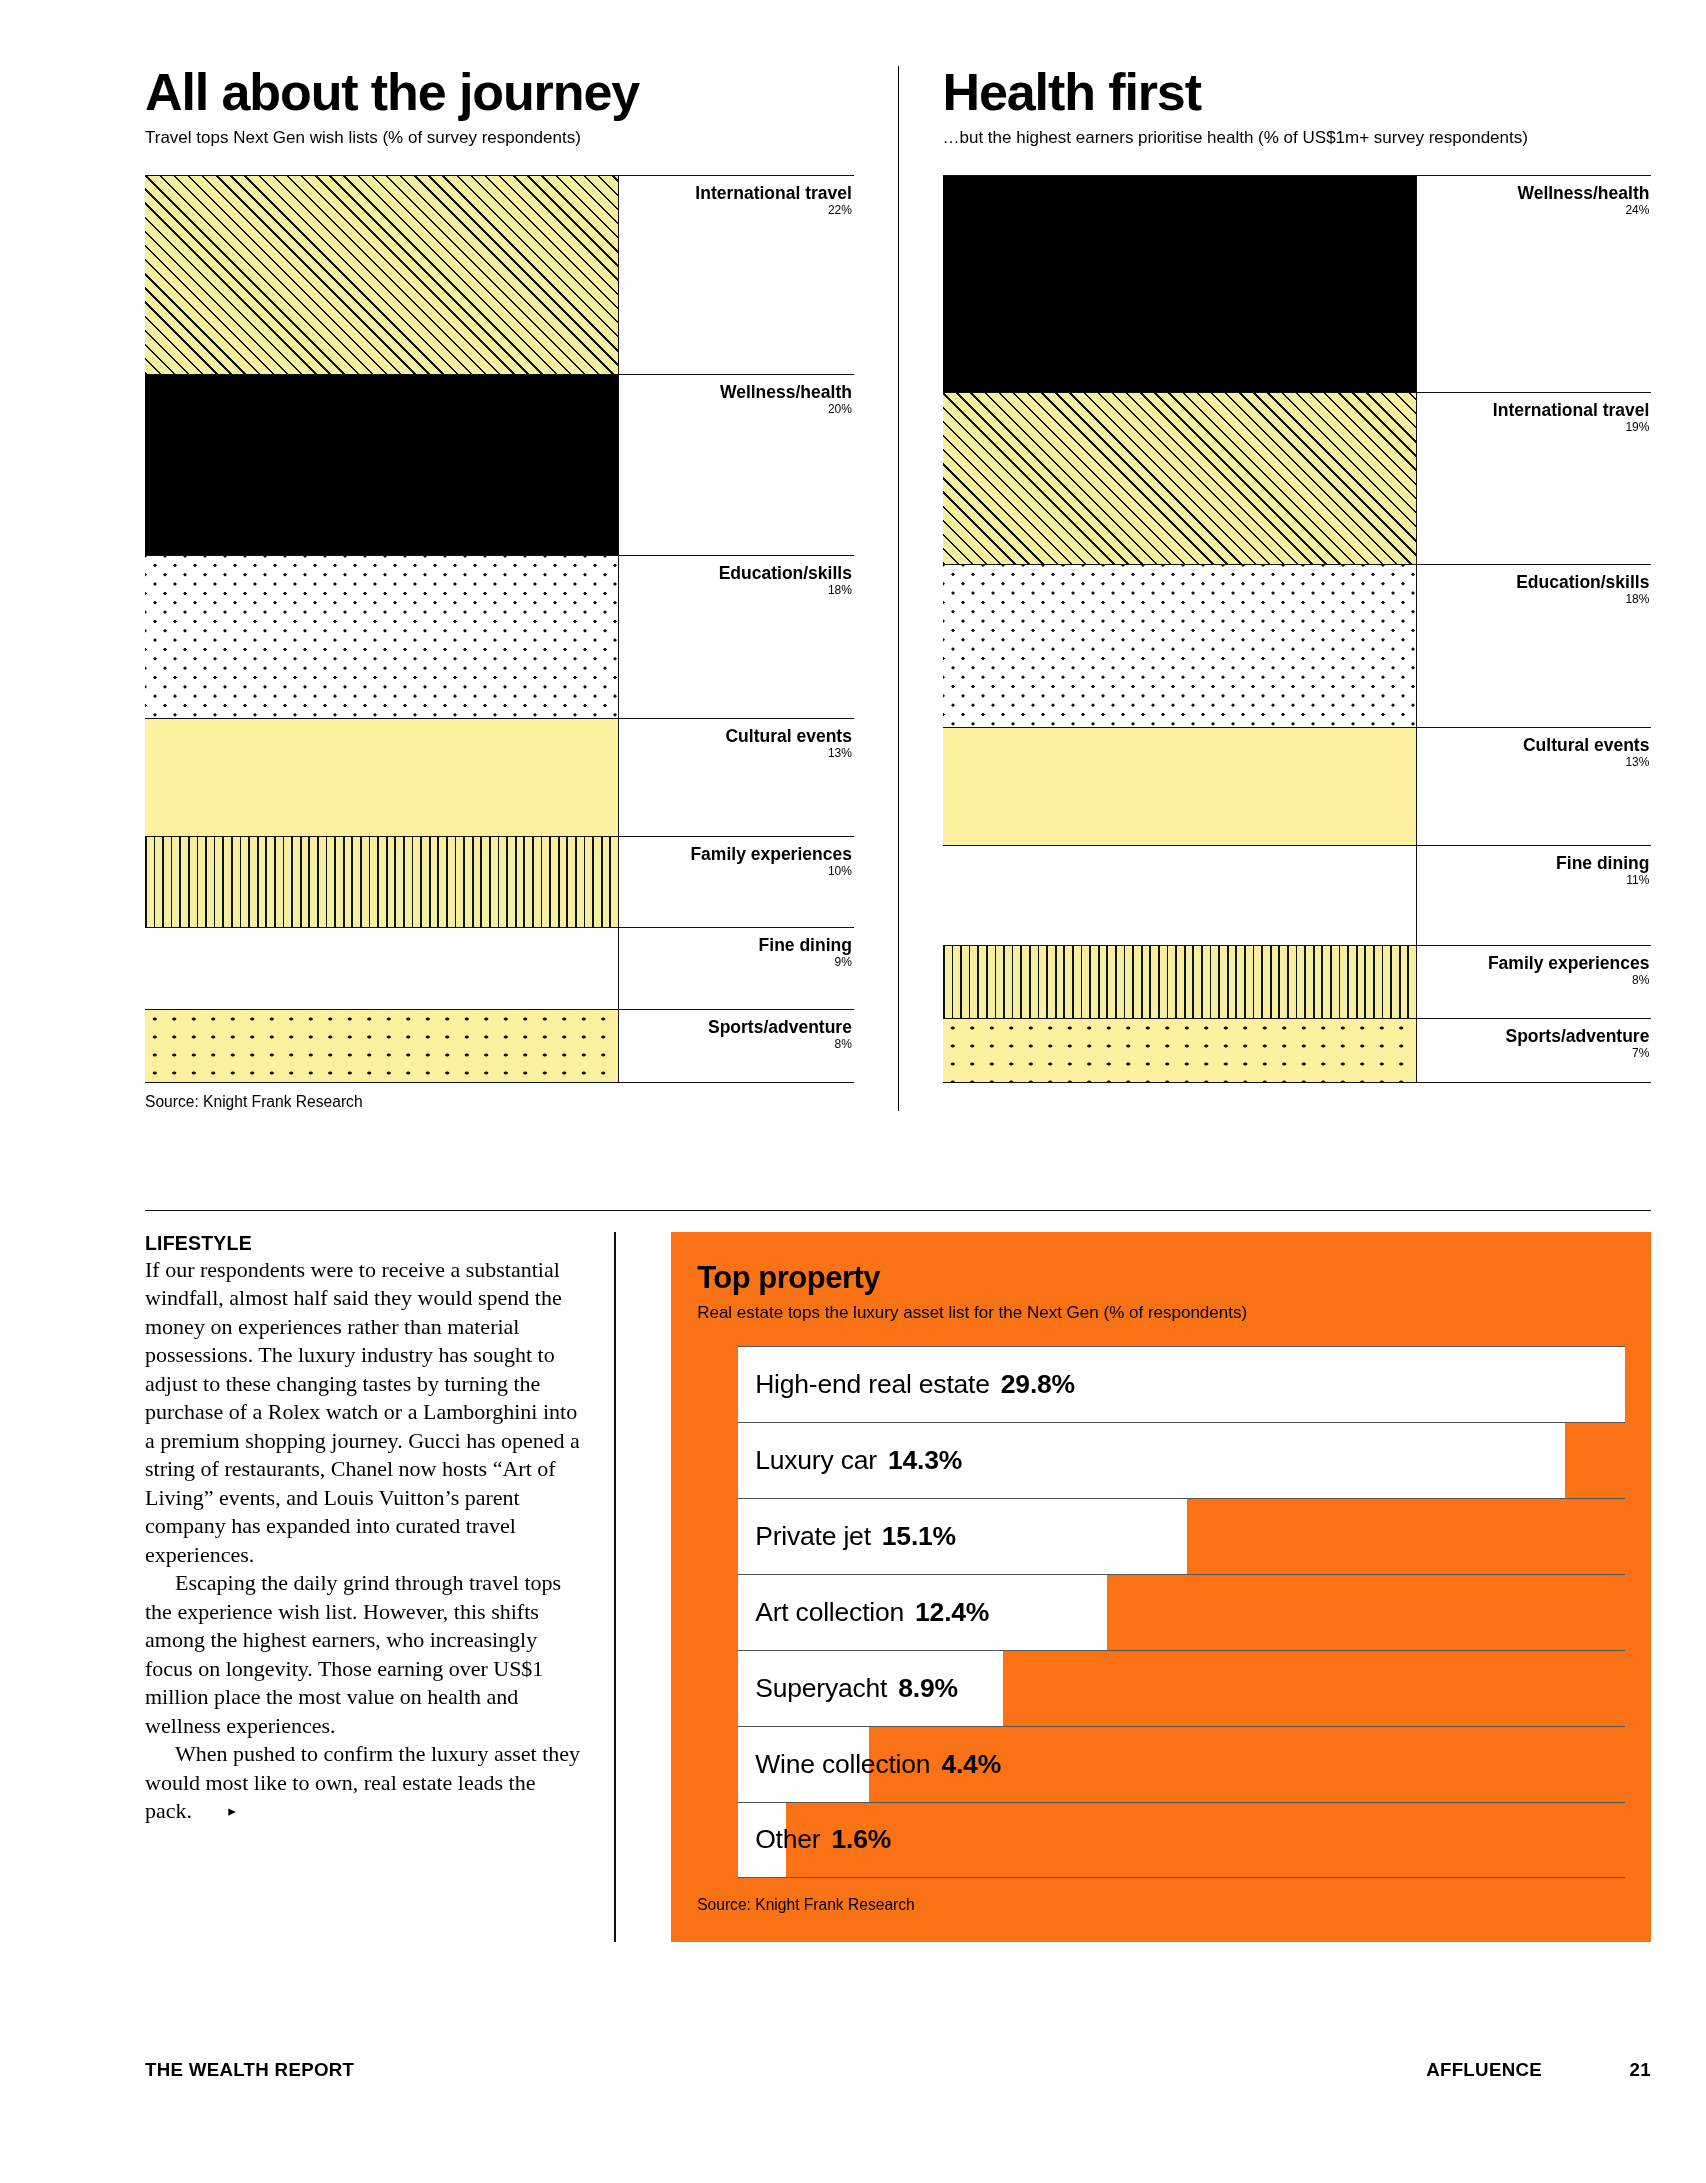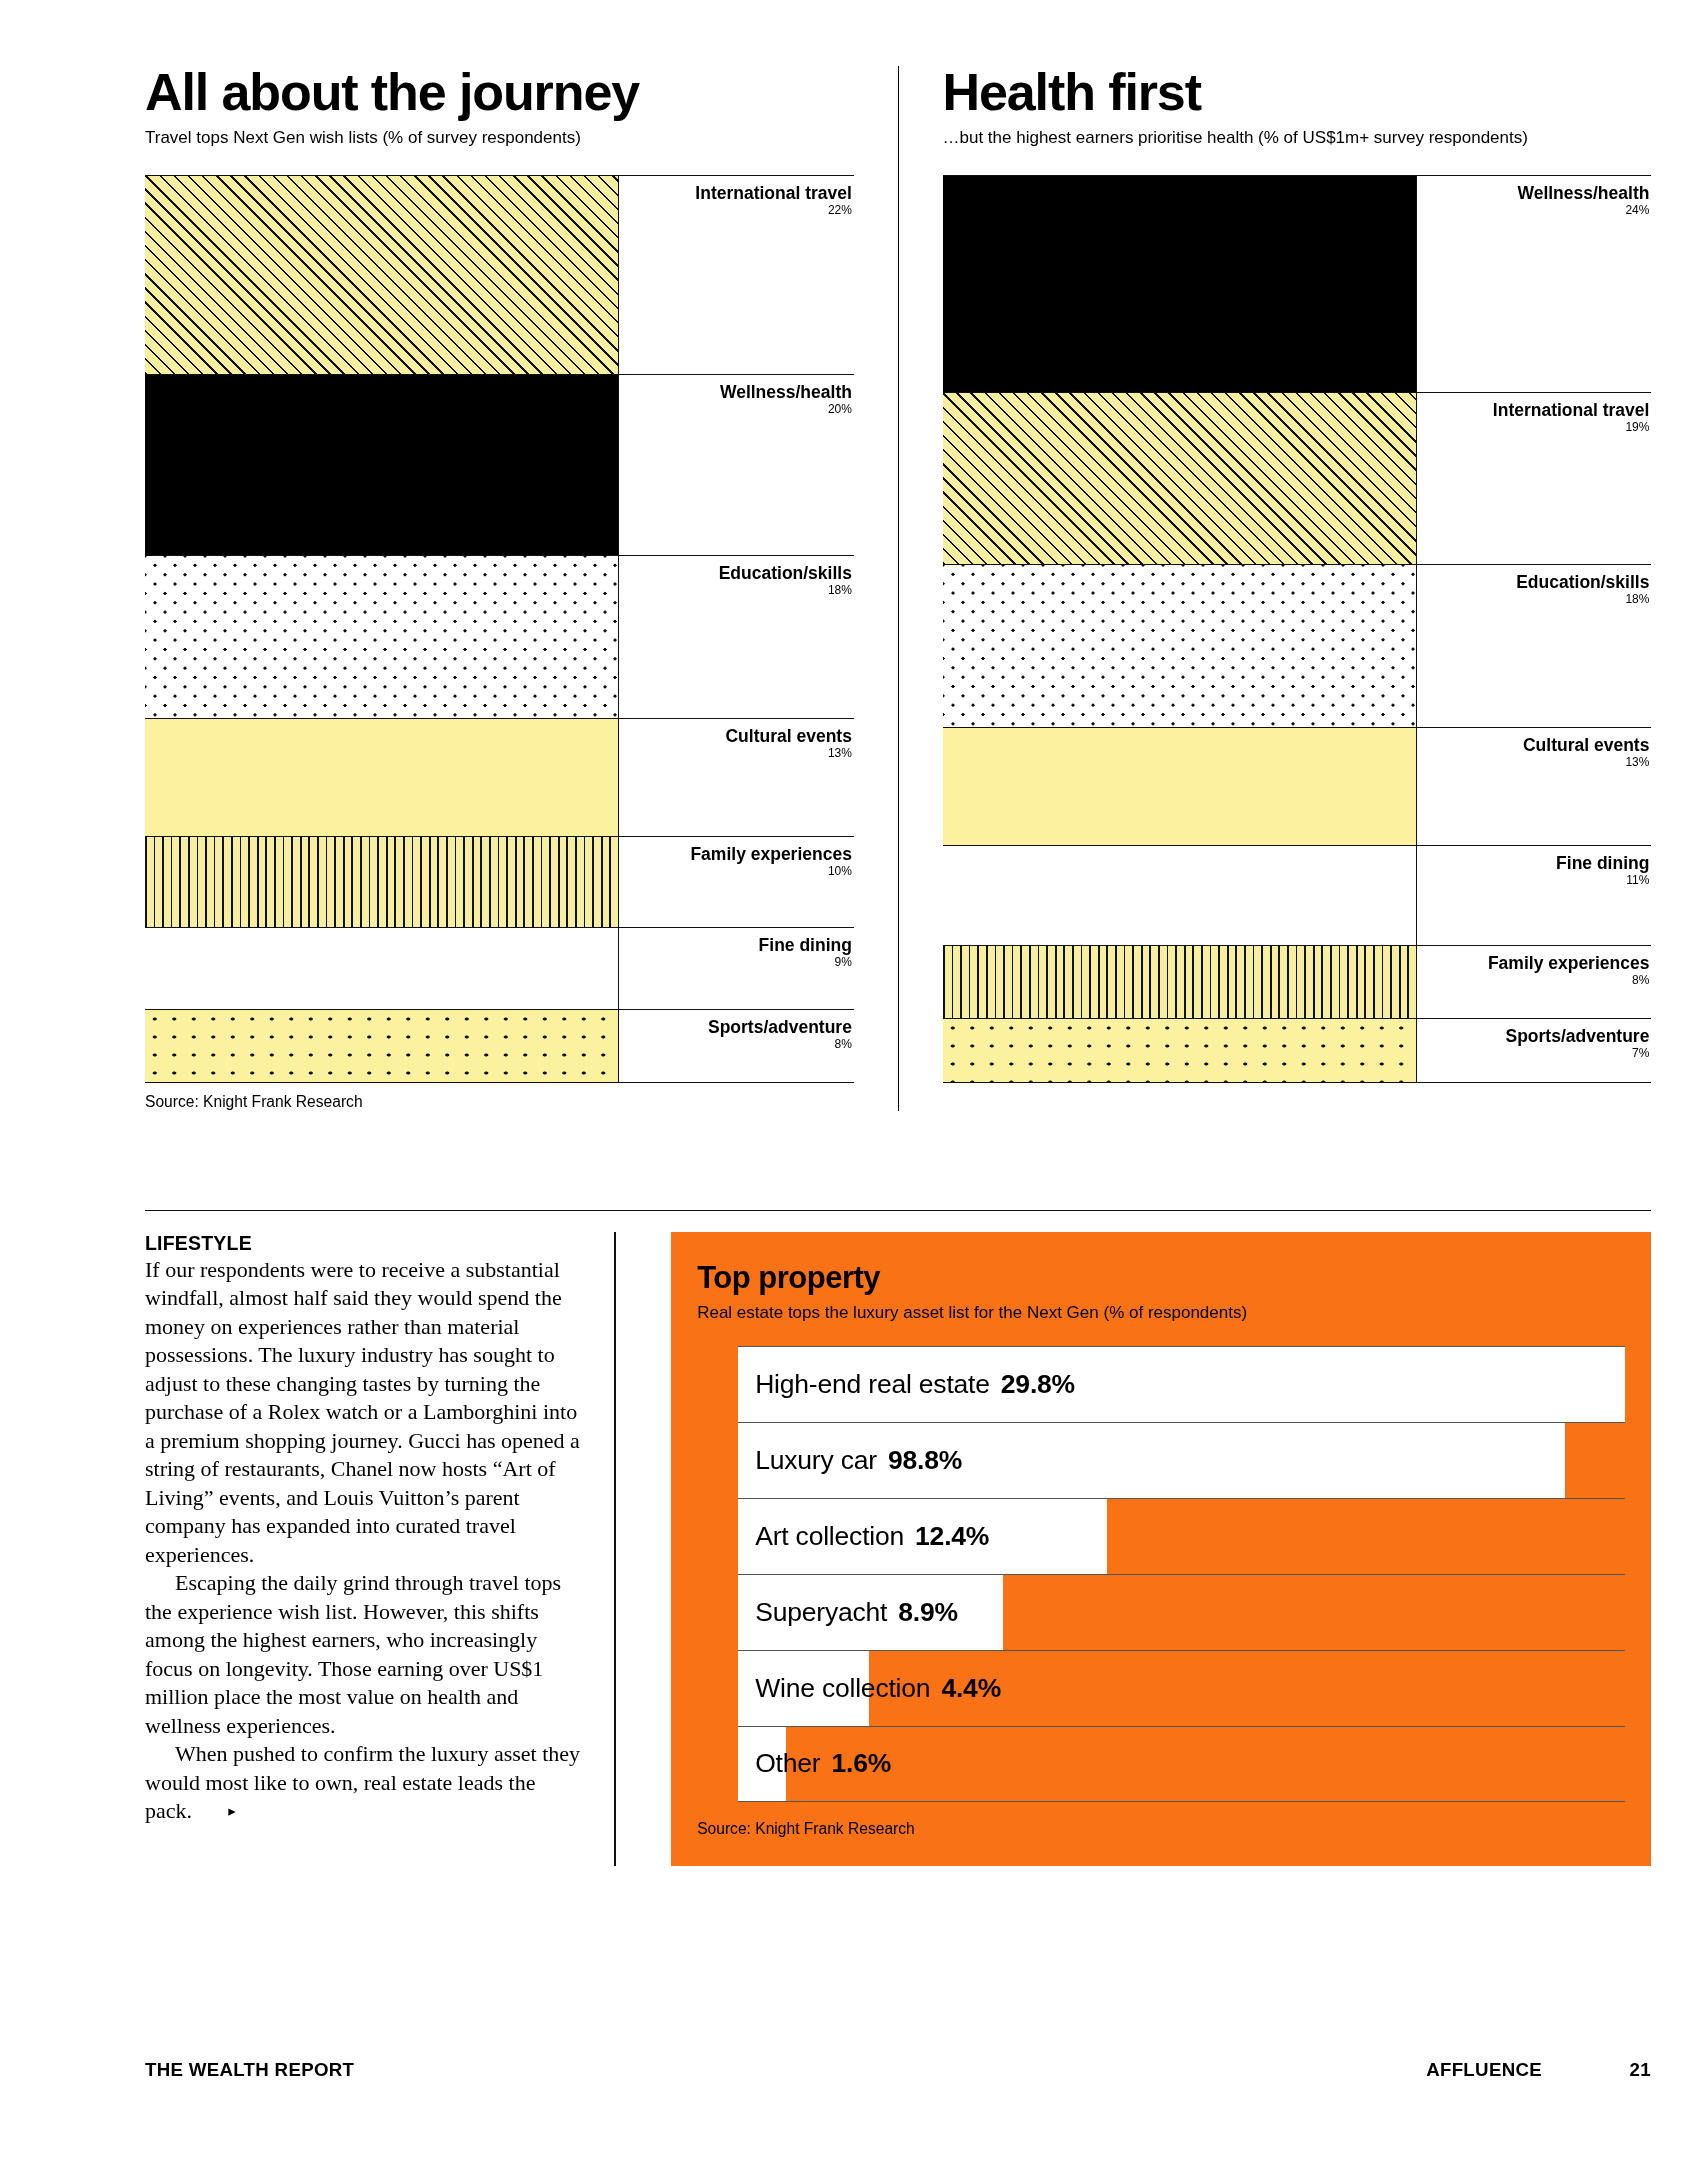--- a/index.html
+++ b/index.html
@@ -235,21 +235,28 @@
               <div class="pbar" style="width: 100%;"></div>
               <div class="plabel">
                 <span class="pname">High-end real estate</span>
                 <span class="pval">29.8%</span>
               </div>
             </div>
             <div class="prow">
               <div class="pbar" style="width: 93.2886%;"></div>
               <div class="plabel">
                 <span class="pname">Luxury car</span>
-                <span class="pval">98.8%</span>
+                <span class="pval">14.3%</span>
+              </div>
+            </div>
+            <div class="prow">
+              <div class="pbar" style="width: 50.6711%;"></div>
+              <div class="plabel">
+                <span class="pname">Private jet</span>
+                <span class="pval">15.1%</span>
               </div>
             </div>
             <div class="prow">
               <div class="pbar" style="width: 41.6107%;"></div>
               <div class="plabel">
                 <span class="pname">Art collection</span>
                 <span class="pval">12.4%</span>
               </div>
             </div>
             <div class="prow">

